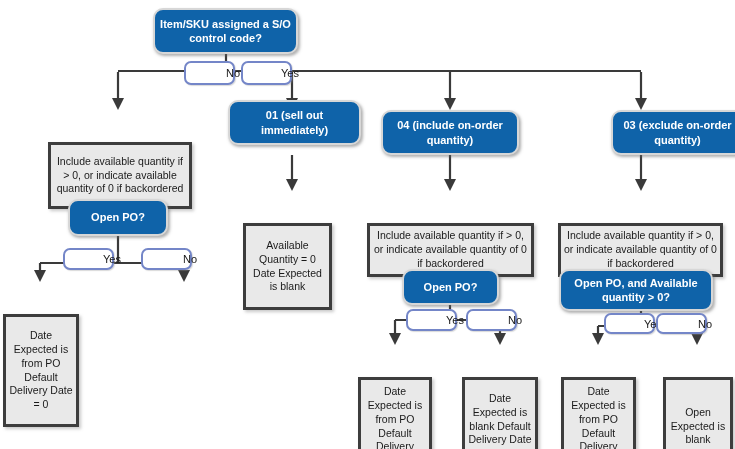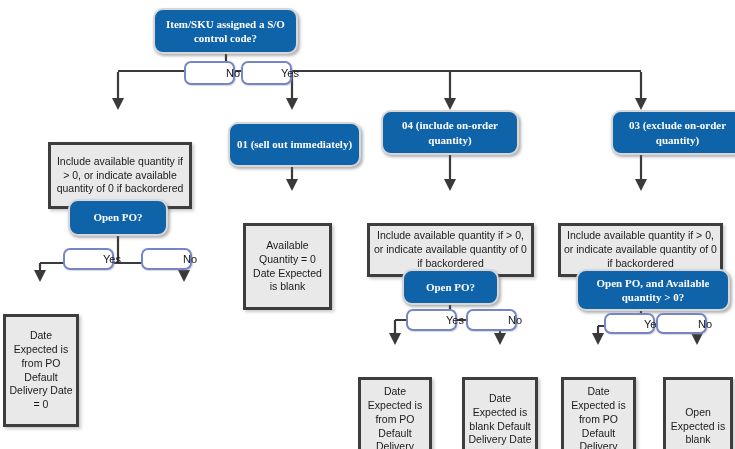--- a/index.html
+++ b/index.html
@@ -21,21 +21,20 @@
   .blue-node{
     background:var(--node-blue,#0f63a9);
     color:#ffffff;
     font-weight:bold;
     font-size:11px;
     line-height:1.3;
     border:2px solid #d7d7d7;
     border-radius:10px;
     box-shadow:1.5px 2px 3px rgba(100,100,100,.5);
     padding:2px 4px;
-    font-family:Liberation Serif, serif;
   }
   .gray-node{
     background:var(--node-gray,#e9e9e9);
     color:#1a1a1a;
     font-size:10.5px;
     line-height:1.32;
     border:3px solid var(--gray-border,#3d3d3d);
     box-shadow:2px 2px 3px rgba(120,120,120,.4);
     padding:2px 3px;
     margin-top:32px;
@@ -100,32 +99,32 @@
 
   <div class="edge-label" style="left:184px;top:61px;width:29px;height:24px;">No</div>
   <div class="edge-label" style="left:241px;top:61px;width:32px;height:24px;">Yes</div>
 
   <div class="node gray-node" style="left:48px;top:110px;width:144px;height:67px;">Include available quantity if &gt; 0, or indicate available quantity of 0 if backordered</div>
   <div class="node blue-node" style="left:68px;top:199px;width:100px;height:37px;">Open PO?</div>
   <div class="edge-label" style="left:63px;top:248px;width:32px;height:22px;">Yes</div>
   <div class="edge-label" style="left:141px;top:248px;width:28px;height:22px;">No</div>
   <div class="node gray-node" style="left:3px;top:282px;width:76px;height:113px;">Date Expected is from PO Default Delivery Date = 0</div>
 
-  <div class="node blue-node" style="left:228px;top:122px;width:133px;height:45px;">01 (sell out immediately)</div>
+  <div class="node blue-node" style="left:228px;top:100px;width:133px;height:45px;">01 (sell out immediately)</div>
   <div class="node gray-node" style="left:243px;top:191px;width:89px;height:87px;">Available Quantity = 0 Date Expected is blank</div>
 
   <div class="node blue-node" style="left:381px;top:110px;width:138px;height:45px;">04 (include on-order quantity)</div>
   <div class="node gray-node" style="left:367px;top:191px;width:167px;height:54px;">Include available quantity if &gt; 0, or indicate available quantity of 0 if backordered</div>
   <div class="node blue-node" style="left:402px;top:269px;width:97px;height:36px;">Open PO?</div>
   <div class="edge-label" style="left:406px;top:309px;width:31px;height:22px;">Yes</div>
   <div class="edge-label" style="left:466px;top:309px;width:26px;height:22px;">No</div>
   <div class="node gray-node" style="left:358px;top:345px;width:74px;height:99px;">Date Expected is from PO Default Delivery Date = 0</div>
   <div class="node gray-node" style="left:462px;top:345px;width:76px;height:99px;">Date Expected is blank Default Delivery Date = 1</div>
 
   <div class="node blue-node" style="left:575px;top:110px;width:133px;height:45px;margin-left:36px;">03 (exclude on-order quantity)</div>
   <div class="node gray-node" style="left:558px;top:191px;width:165px;height:54px;">Include available quantity if &gt; 0, or indicate available quantity of 0 if backordered</div>
-  <div class="node blue-node" style="left:576px;top:269px;width:154px;height:42px;">Open PO, and Available quantity &gt; 0?</div>
+  <div class="node blue-node" style="left:559px;top:269px;width:154px;height:42px;">Open PO, and Available quantity &gt; 0?</div>
   <div class="edge-label" style="left:604px;top:313px;width:31px;height:21px;">Yes</div>
   <div class="edge-label" style="left:656px;top:313px;width:26px;height:21px;">No</div>
   <div class="node gray-node" style="left:561px;top:345px;width:75px;height:99px;">Date Expected is from PO Default Delivery Date = 0</div>
   <div class="node gray-node" style="left:663px;top:345px;width:70px;height:99px;">Open Expected is blank</div>
 
 </div>
 
 </body></html>

